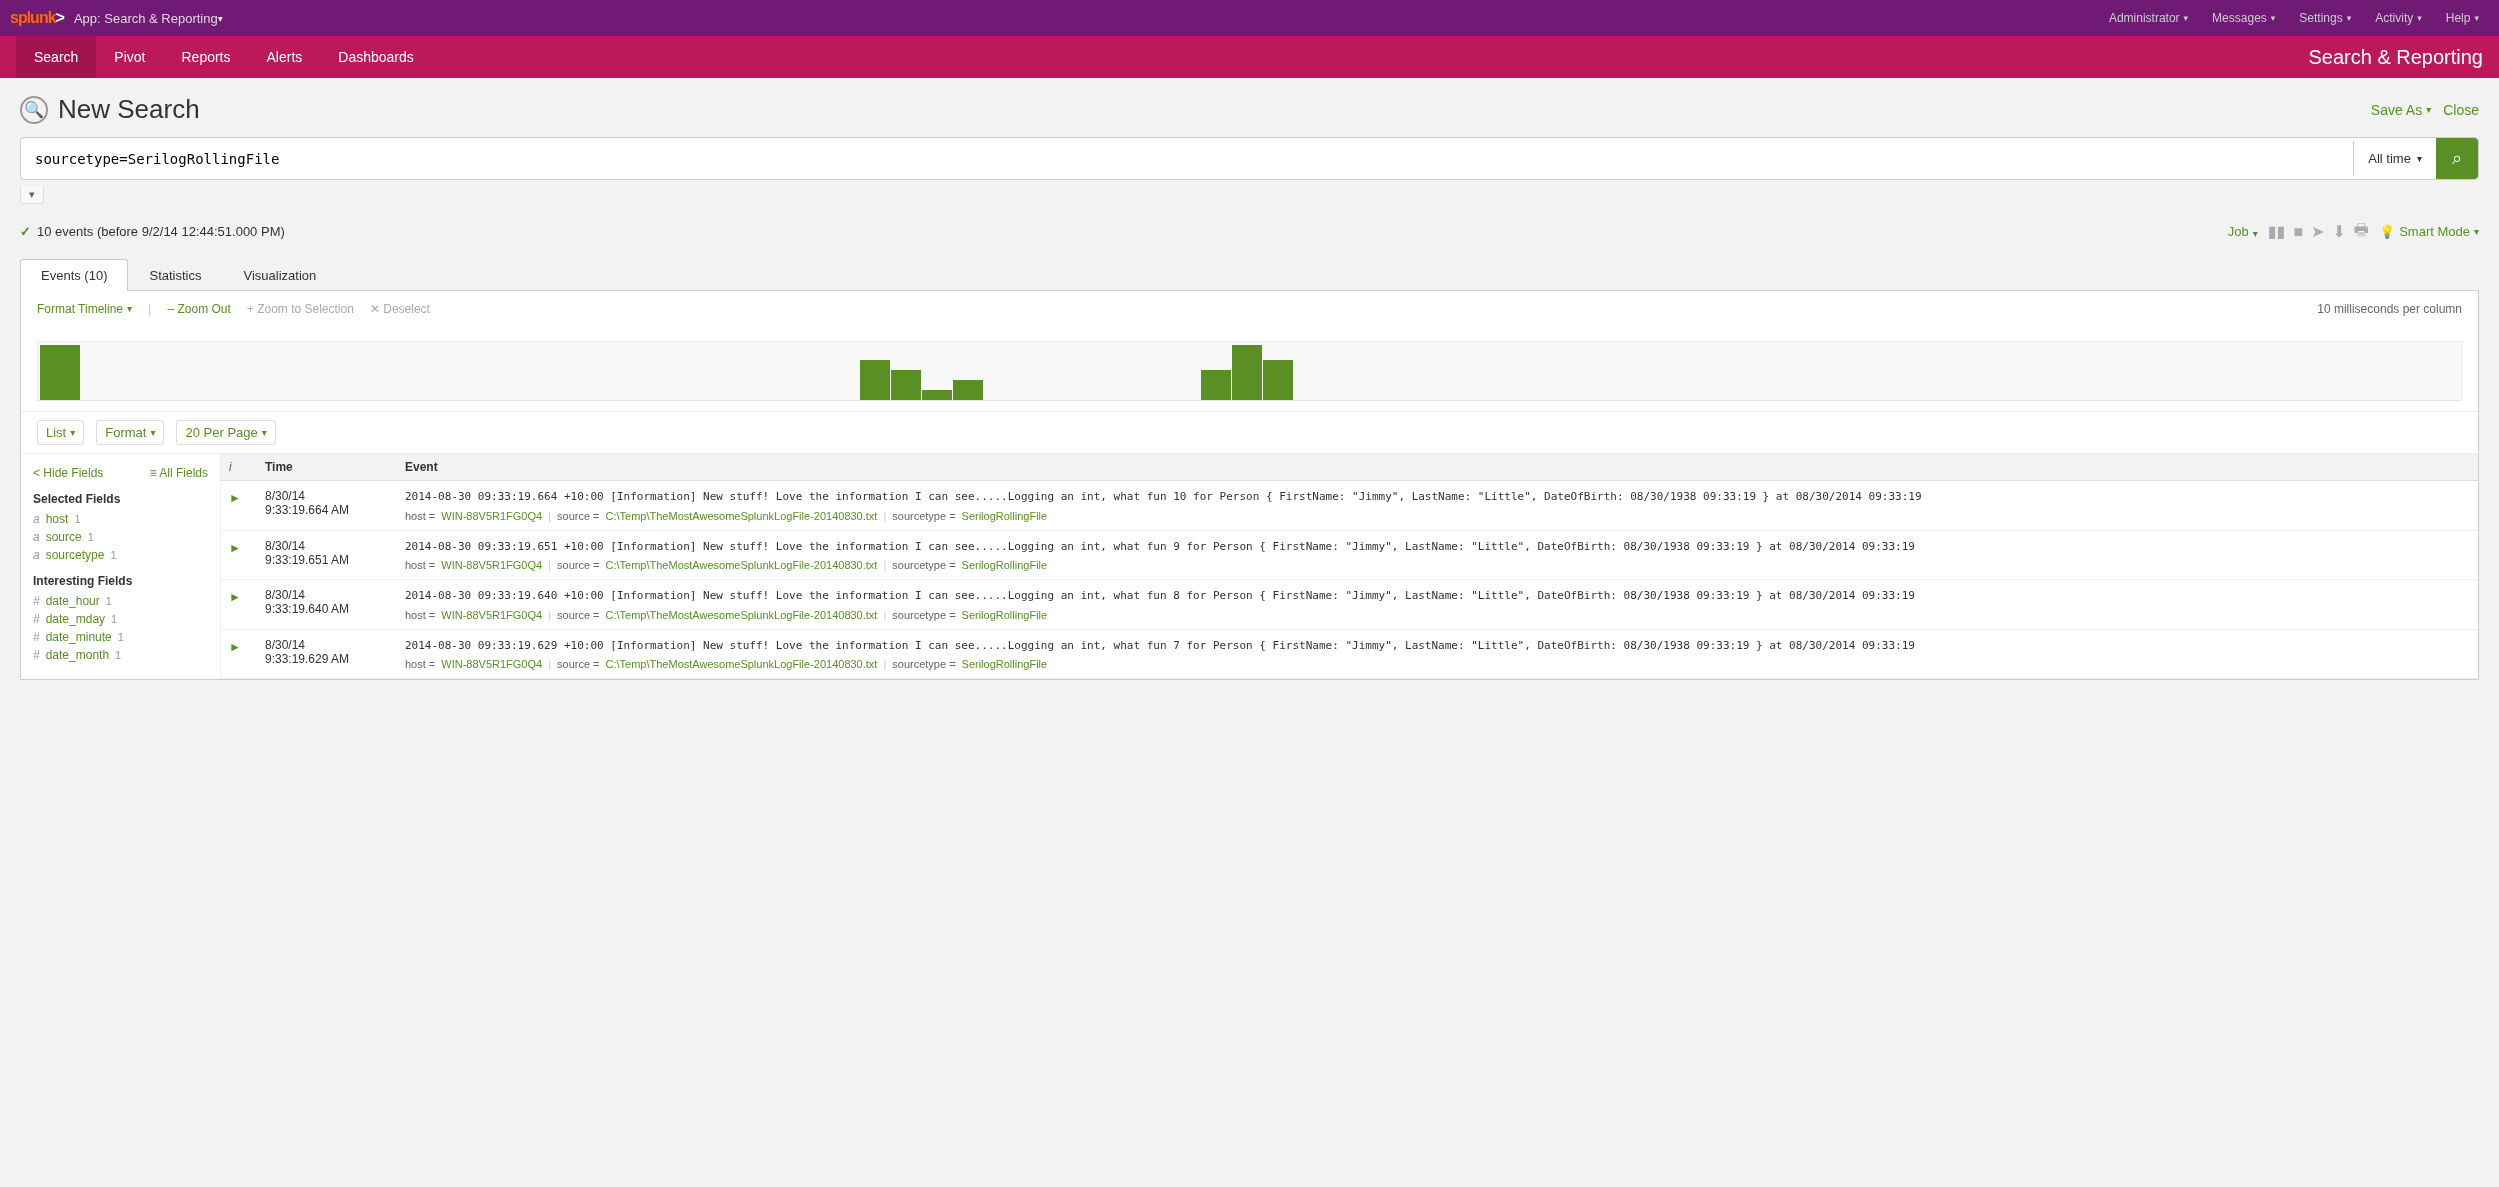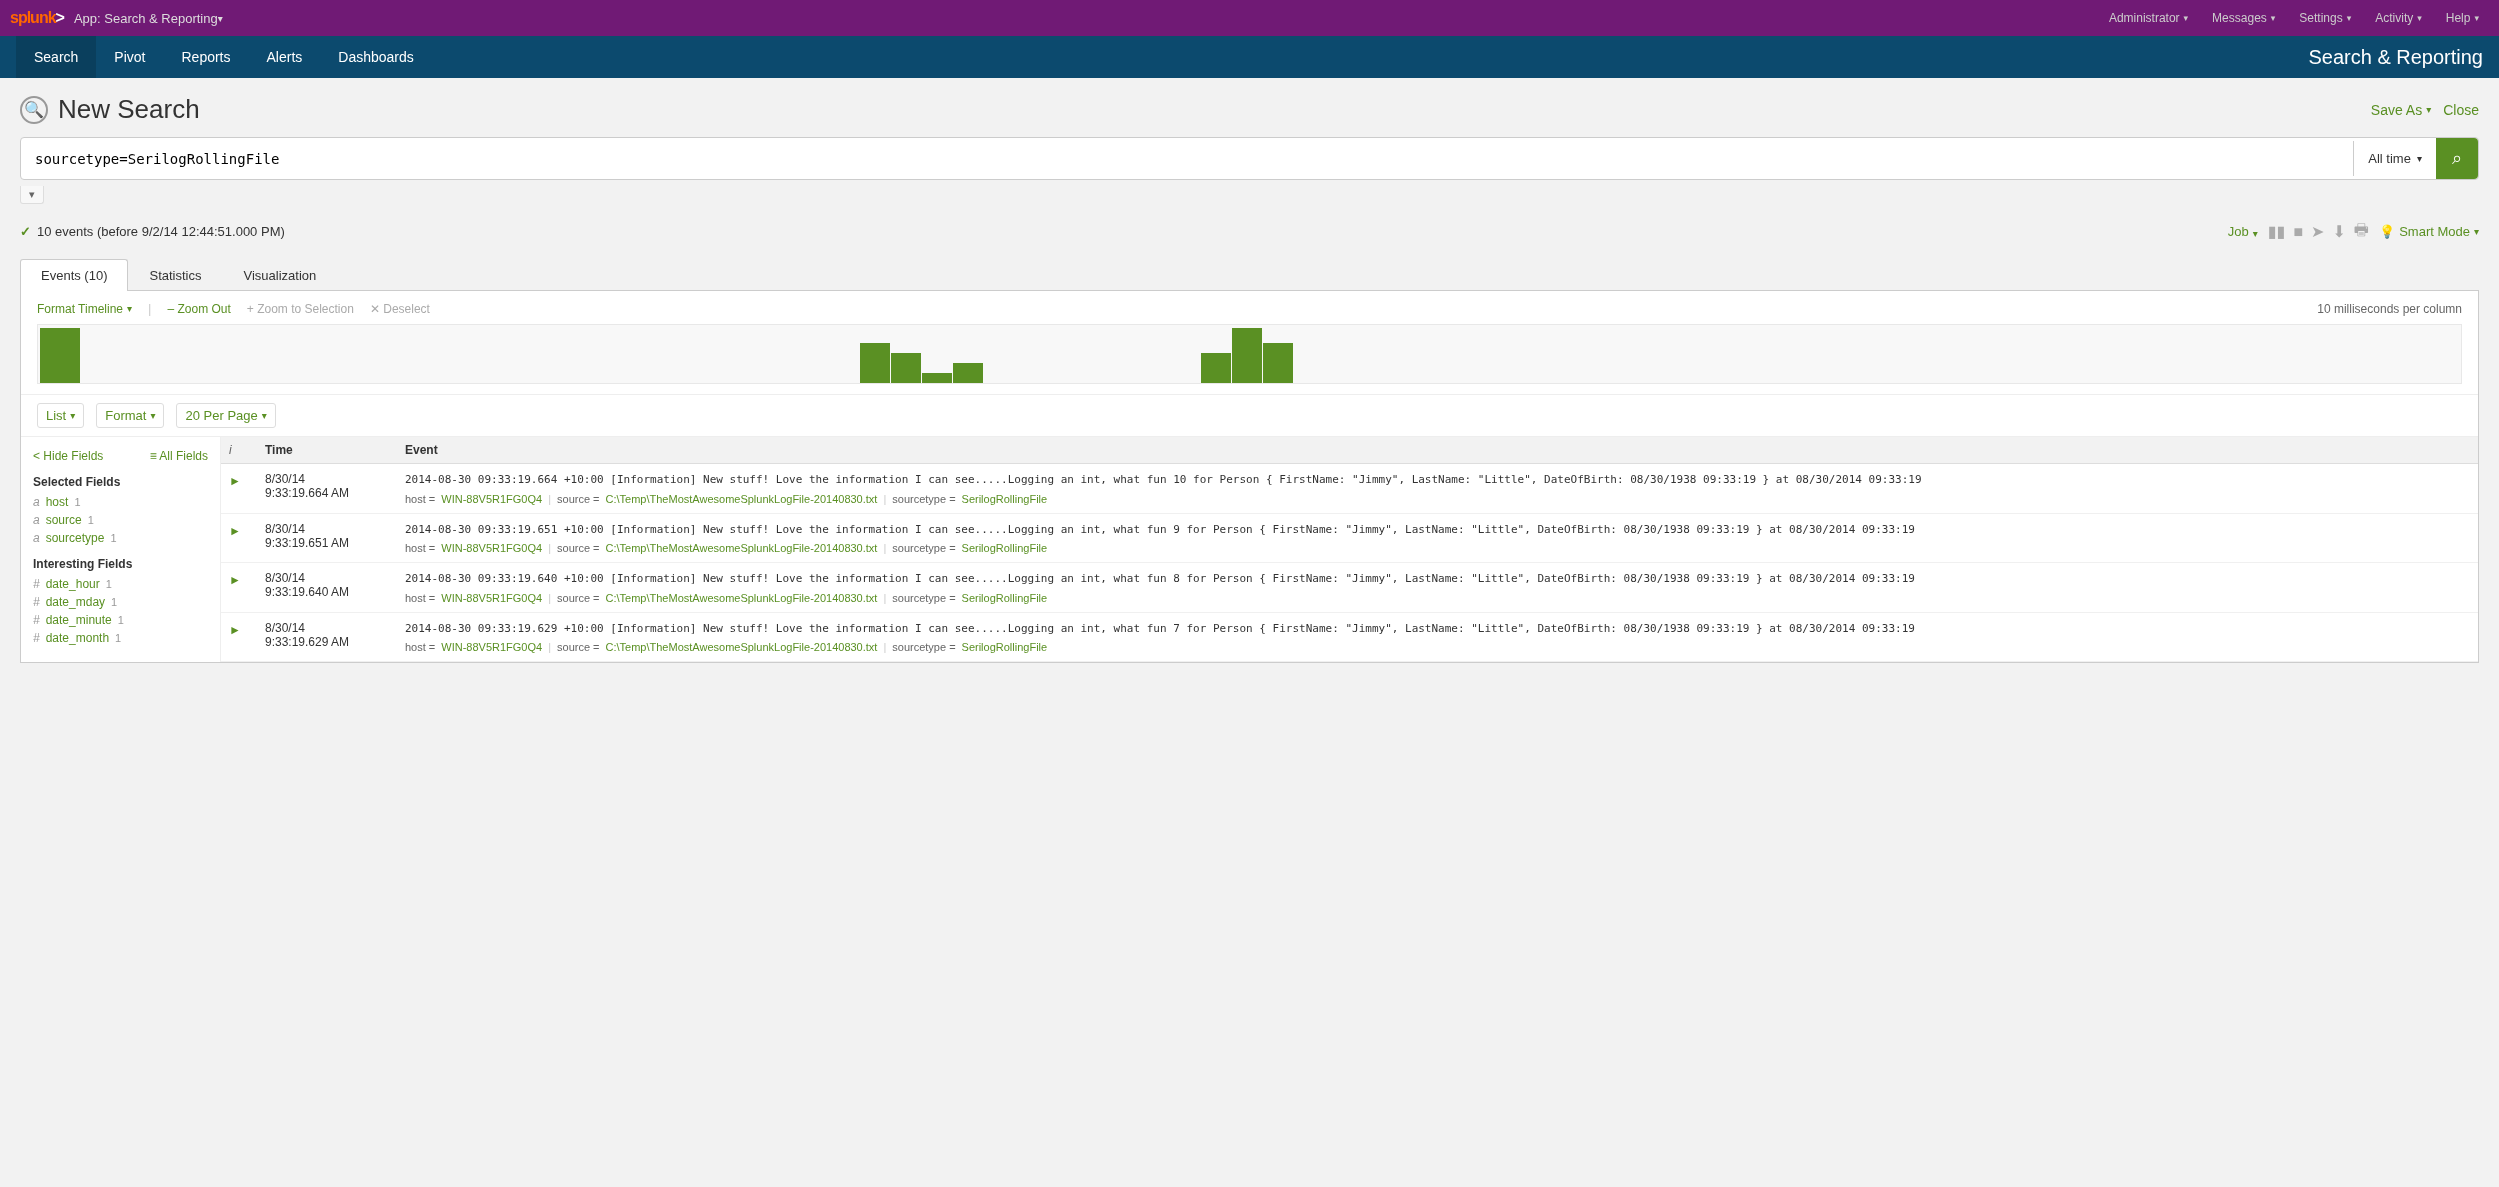--- a/index.html
+++ b/index.html
@@ -41,21 +41,21 @@
       display: flex;
       align-items: center;
       gap: 4px;
       cursor: pointer;
       text-decoration: none;
     }
     .chevron { font-size: 9px; }
 
     
     .app-bar {
-      background: #0c4a6e;
+      background: #be185d;
       display: flex;
       align-items: center;
       height: 42px;
       padding: 0 16px;
     }
     .app-bar-nav {
       display: flex;
       gap: 0;
       flex: 1;
     }
@@ -270,21 +270,21 @@
 
     
     .timeline-section {
       padding: 10px 16px;
       border-bottom: 1px solid #eee;
     }
     .timeline-controls {
       display: flex;
       align-items: center;
       gap: 16px;
-      margin-bottom: 8px;
+      margin-bottom: 25px;
     }
     .timeline-ctrl-btn {
       color: #5a9023;
       font-size: 12px;
       cursor: pointer;
       display: flex;
       align-items: center;
       gap: 4px;
       text-decoration: none;
     }

